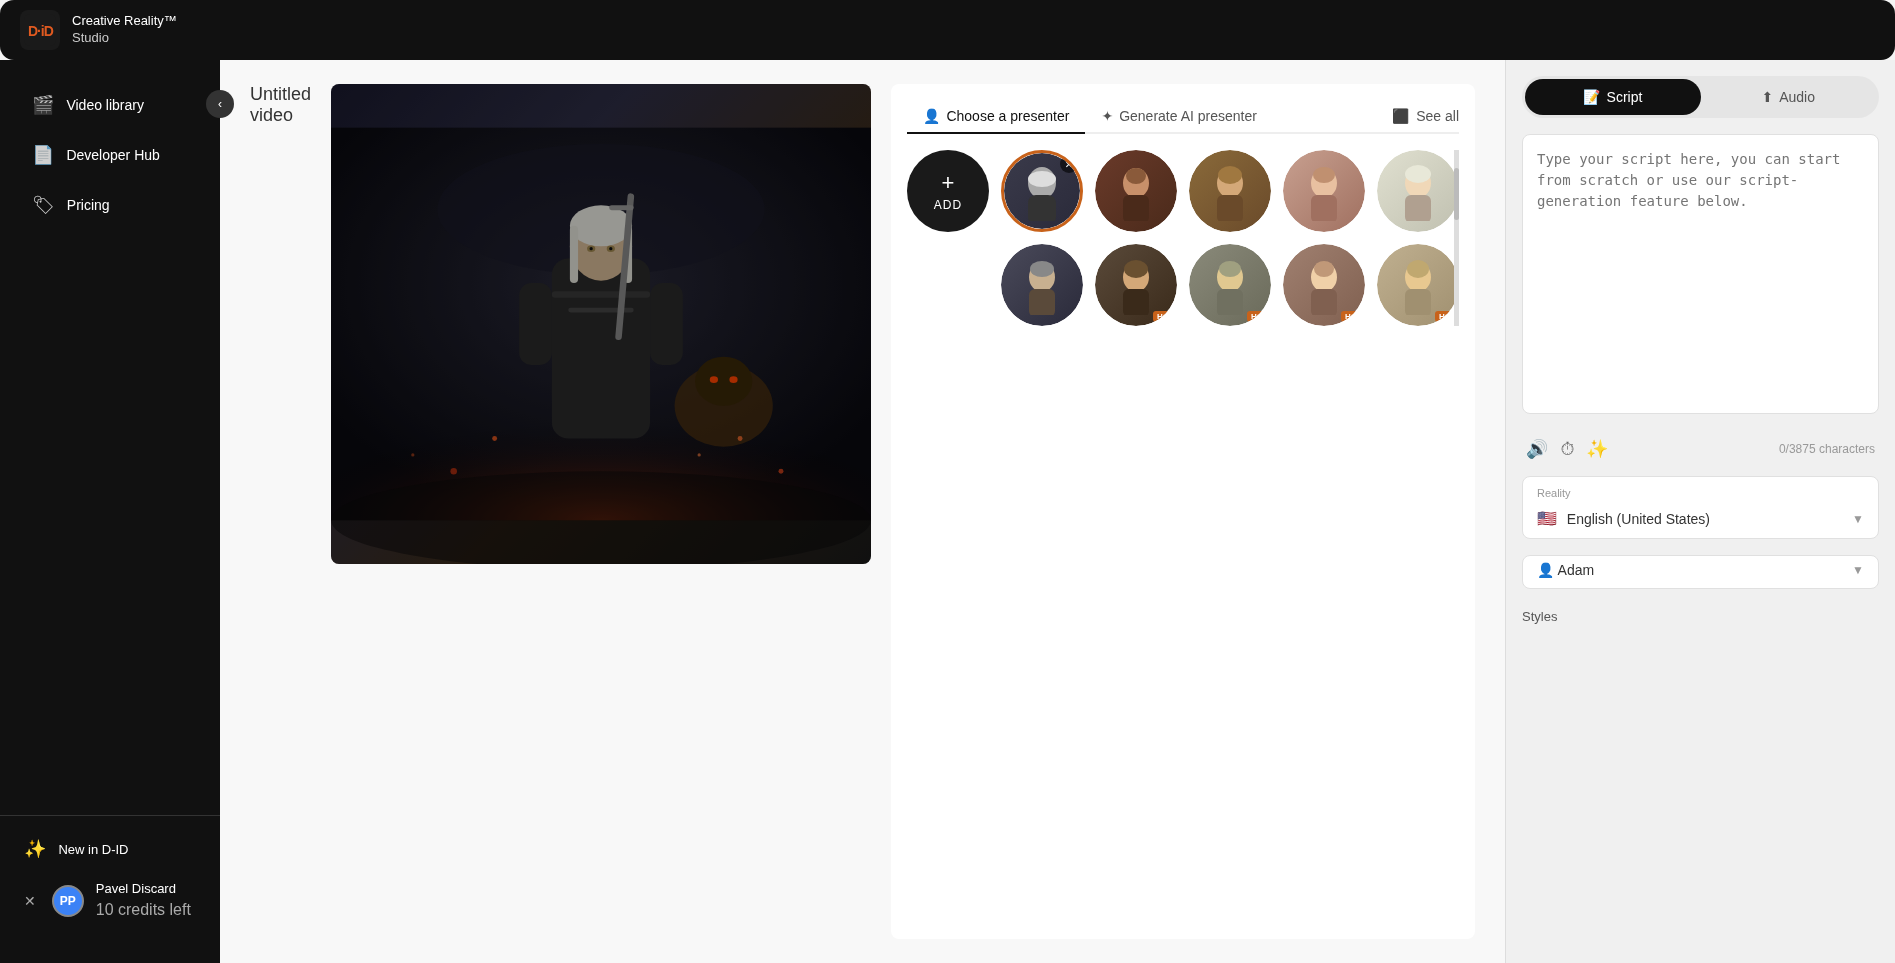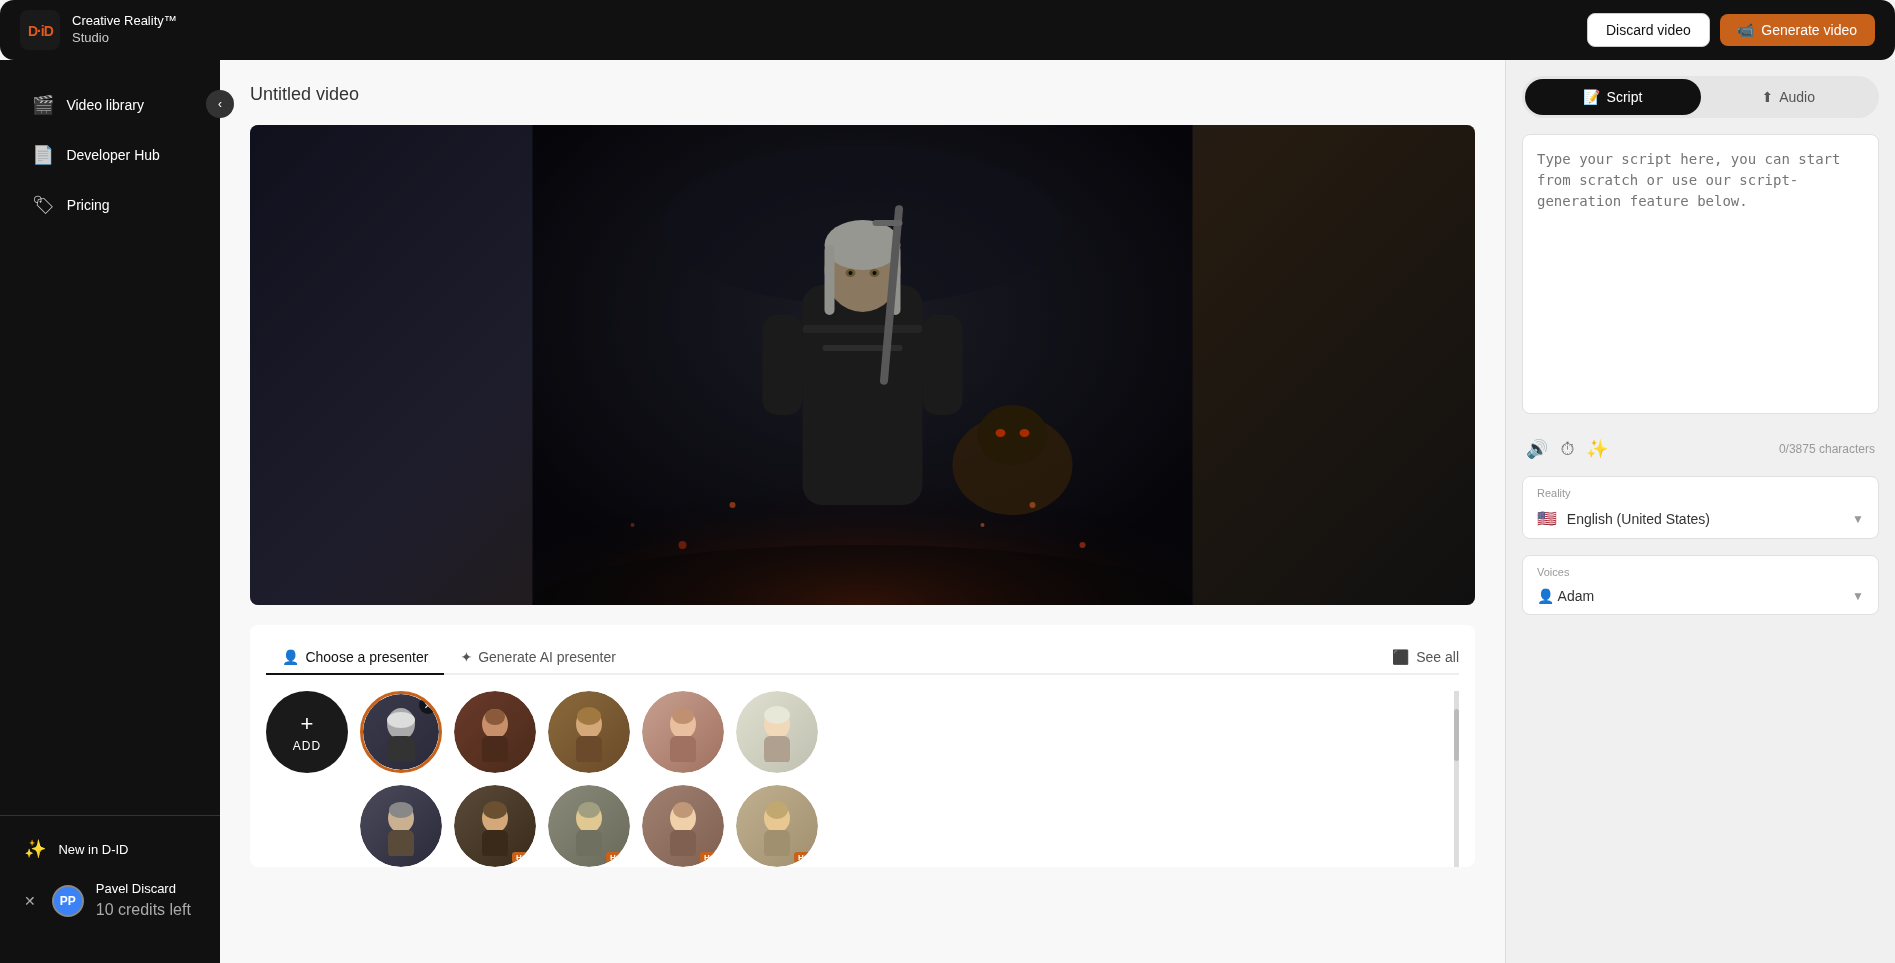--- a/index.html
+++ b/index.html
@@ -116,21 +116,21 @@
     .user-credits { font-size: 16px; color: #aaa; }
     .x-icon { color: #aaa; font-size: 14px; margin-right: 4px; }
 
     
     .content-area {
       flex: 1;
       background: #f8f8f8;
       overflow-y: auto;
       padding: 24px 30px;
       display: flex;
-      flex-direction: column;
+      flex-direction: row;
       gap: 20px;
     }
     .video-title {
       font-size: 18px;
       color: #333;
       font-weight: 400;
     }
     .preview-image {
       width: 100%;
       height: 480px;
@@ -348,27 +348,20 @@
     <div class="logo-icon">
       <svg width="32" height="32" viewBox="0 0 32 32">
         <rect width="32" height="32" rx="6" fill="#1a1a1a"></rect>
         <text x="4" y="22" font-size="14" font-weight="bold" fill="#e05a20" font-family="Arial">D·iD</text>
       </svg>
     </div>
     <div class="logo-text">
       <div>Creative Reality™</div>
       <div class="sub">Studio</div>
     </div>
-  </div>
-  <div class="topbar-right">
-    <button class="btn-discard">Discard video</button>
-    <button class="btn-generate">
-      <span>📹</span>
-      <span>Generate video</span>
-    </button>
   </div>
 </div>
 
 <div class="main-layout">
 
   <div class="sidebar">
     <div class="sidebar-toggle">‹</div>
     <div class="sidebar-item">
       <span class="sidebar-icon">🎬</span>
       <span>Video library</span>
@@ -622,25 +615,25 @@
       <div class="field-select">
         <div>
           <span class="flag">🇺🇸</span>
           <span>English (United States)</span>
         </div>
         <span class="chevron">▼</span>
       </div>
     </div>
 
     <div class="field-group">
-      <div class="field-label">Voices</div>
       <div class="field-select">
         <div>
           <span>👤 </span>
           <span>Adam</span>
         </div>
         <span class="chevron">▼</span>
       </div>
     </div>
 
+    <div class="styles-label">Styles</div>
   </div>
 
 </div>
 
 </body></html>

